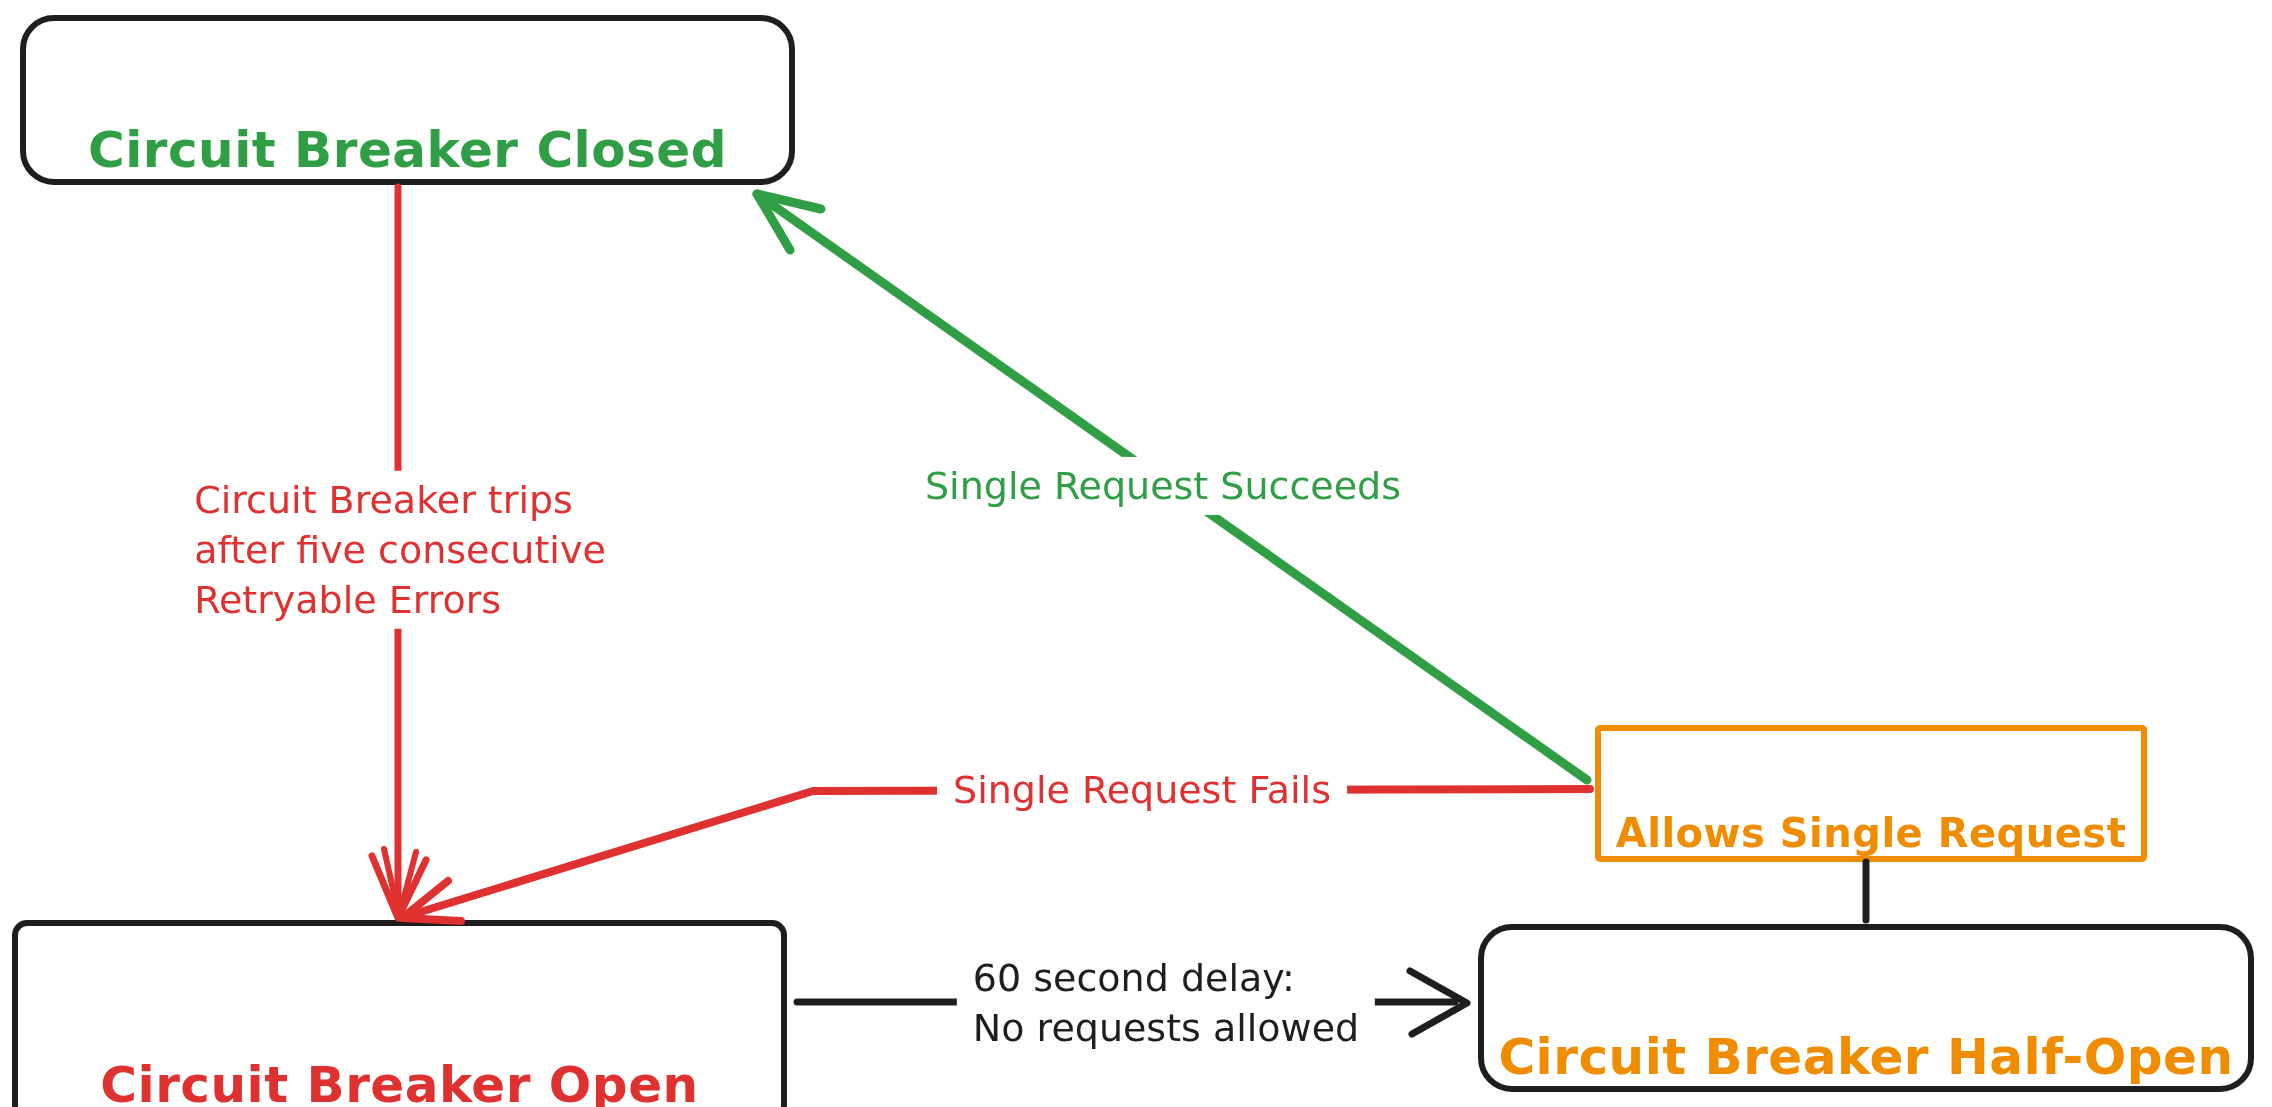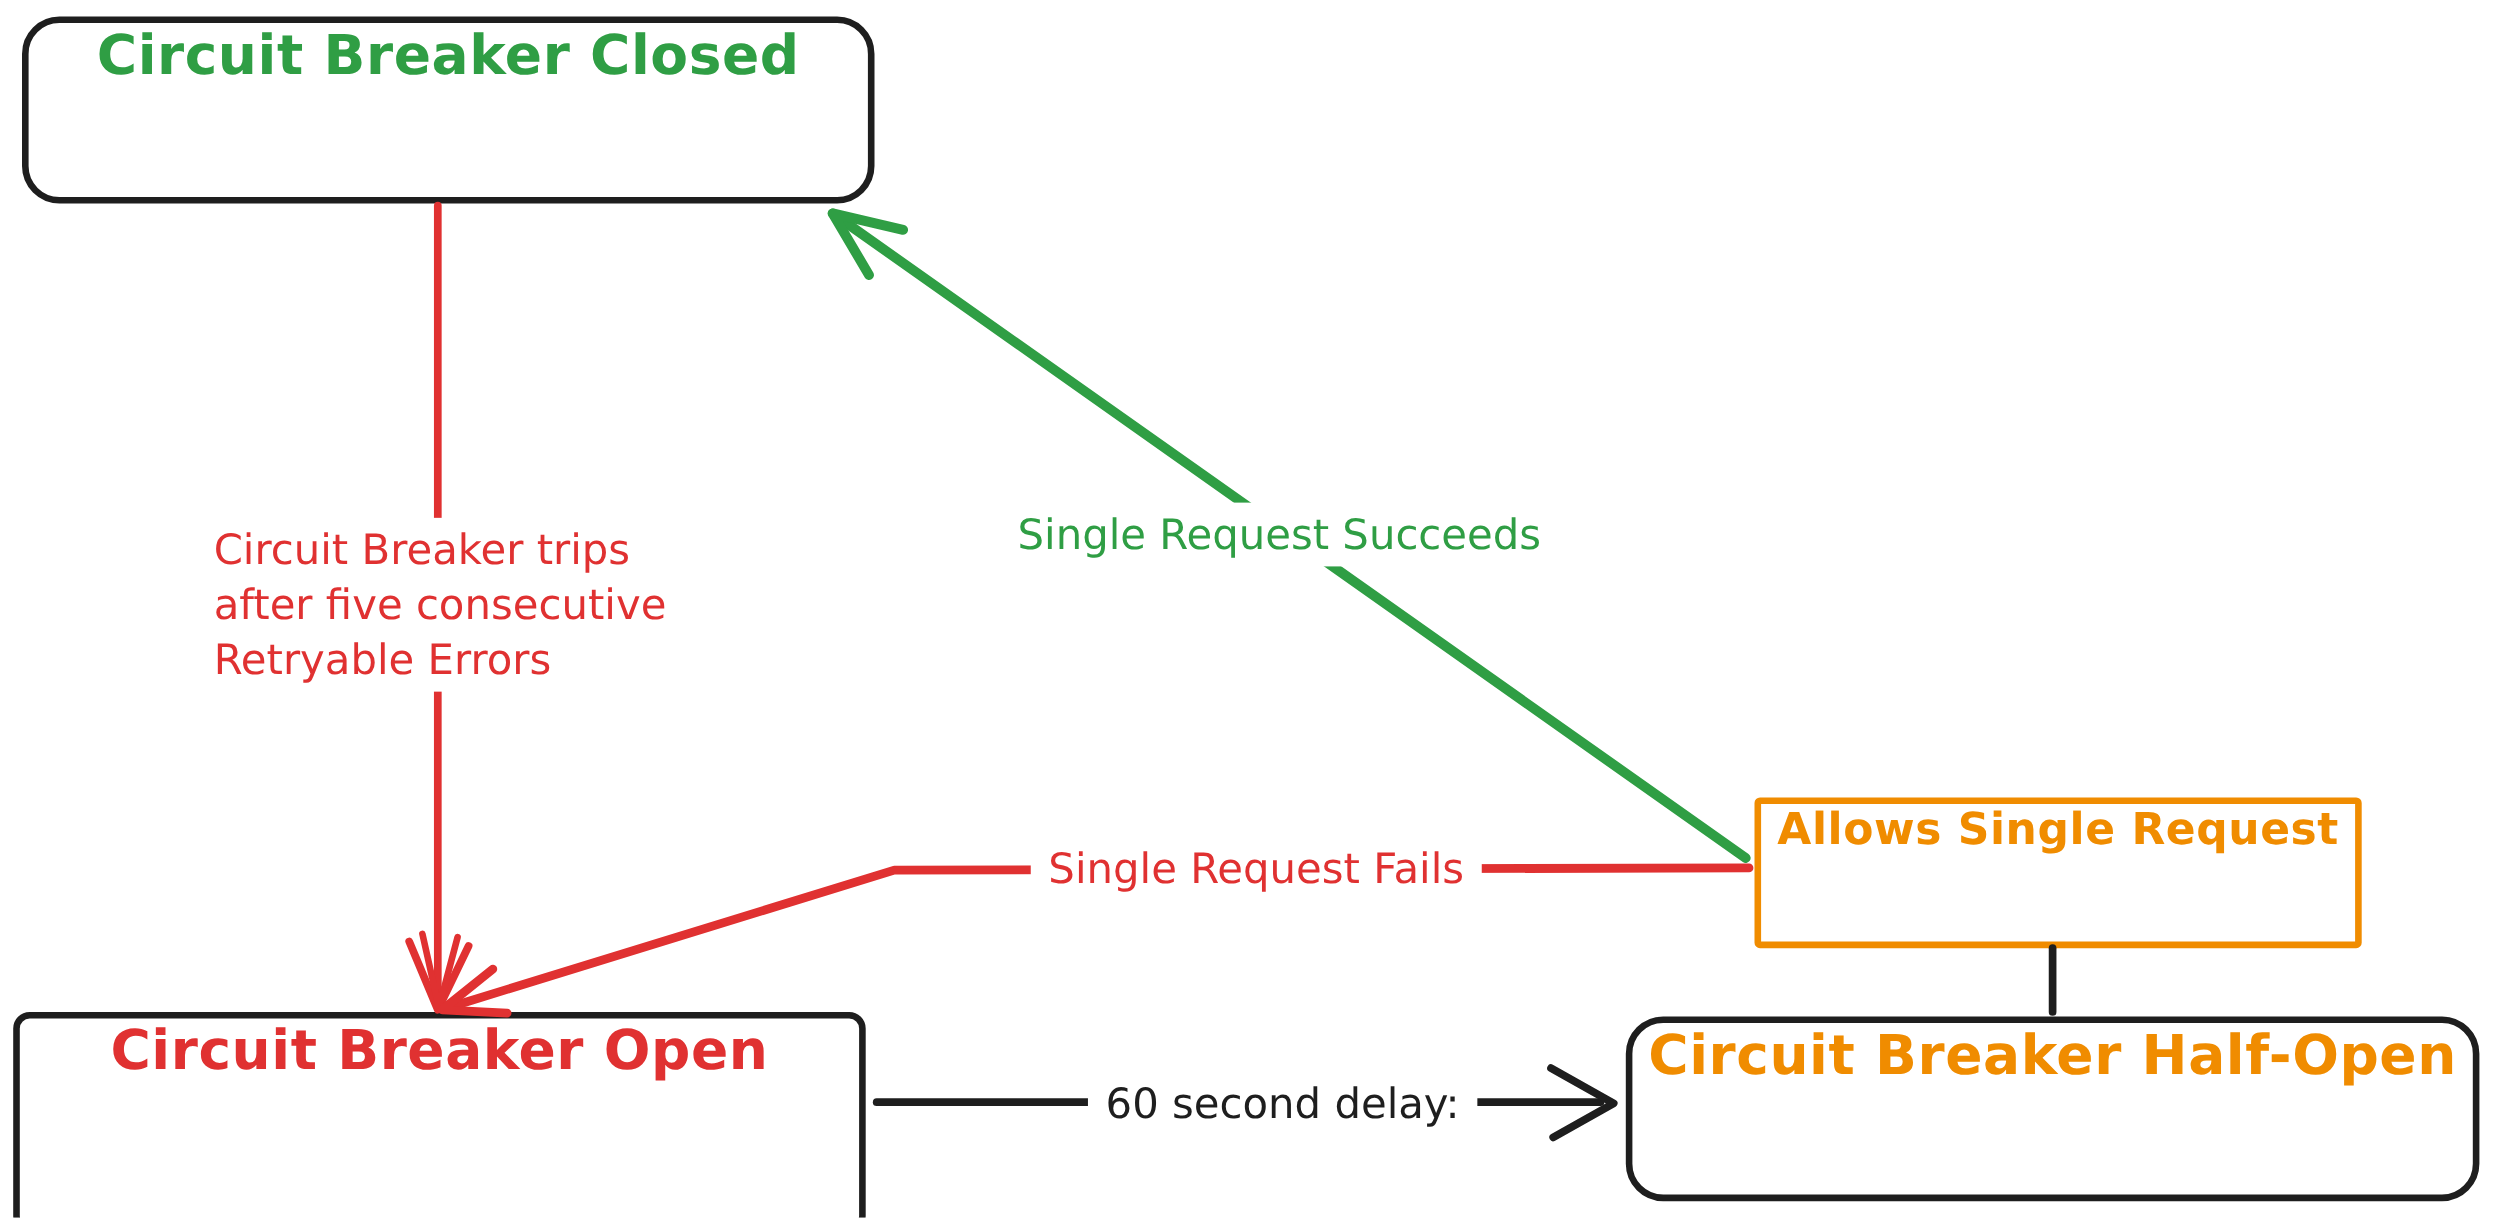--- a/index.html
+++ b/index.html
@@ -16,21 +16,21 @@
     left: 0; top: 0;
     width: 2272px; height: 1107px;
   }
   .node {
     position: absolute;
     box-sizing: border-box;
     border: 6px solid #1e1e1e;
     border-radius: 34px;
     background: #ffffff;
     display: flex;
-    align-items: flex-start;
+    align-items: flex-end;
     justify-content: center;
     text-align: center;
   }
   .node-label {
     font-size: 50px;
     font-weight: bold;
     letter-spacing: 0.5px;
     white-space: nowrap;
   }
   .node-allows {
@@ -94,15 +94,16 @@
     <div>after five consecutive</div>
     <div>Retryable Errors</div>
   </div>
 
   <div class="edge-label" style="left: 1142px; top: 790px; color: rgb(224, 49, 49);">Single Request Fails</div>
 
   <div class="edge-label" style="left: 1163px; top: 486px; color: rgb(47, 158, 68);">Single Request Succeeds</div>
 
   <div class="edge-label" style="left: 1166px; top: 1003px; color: rgb(30, 30, 30);">
     <div>60 second delay:</div>
+    <div>No requests allowed</div>
   </div>
 
 </div>
 
 </body></html>

